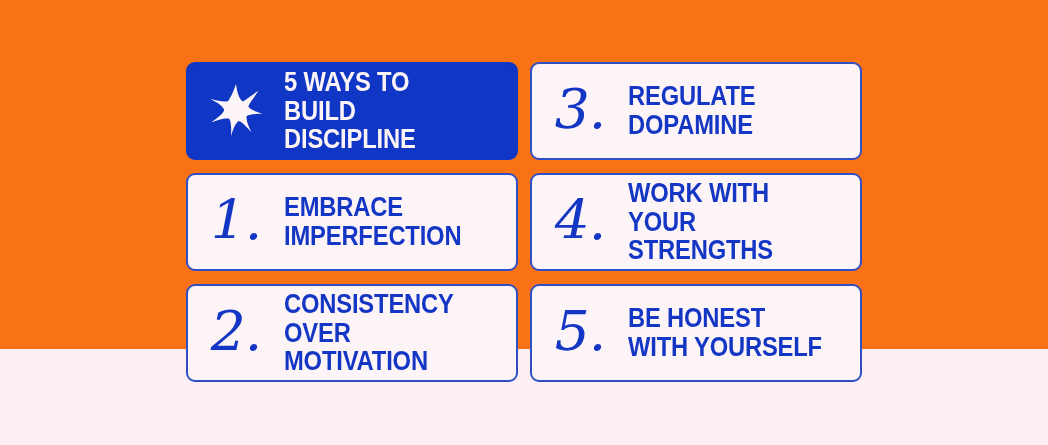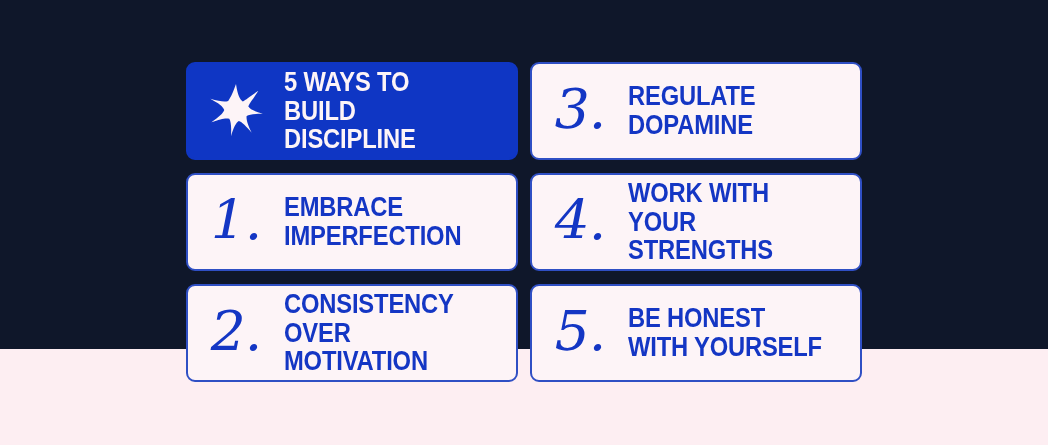--- a/index.html
+++ b/index.html
@@ -11,21 +11,21 @@
     height: 445px;
     background: #fdeef2;
     font-family: "Liberation Sans", sans-serif;
     overflow: hidden;
   }
 
   #infographic {
     position: relative;
     width: 1048px;
     height: 349px;
-    background: #0f172a;
+    background: #f97316;
   }
 
   .grid {
     position: absolute;
     left: 186px;
     top: 62px;
     width: 676px;
     display: grid;
     grid-template-columns: 332px 332px;
     grid-template-rows: 98px 98px 98px;

